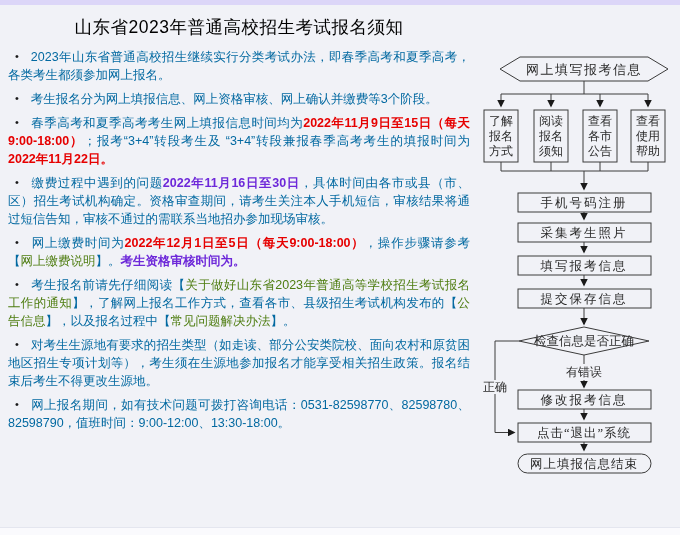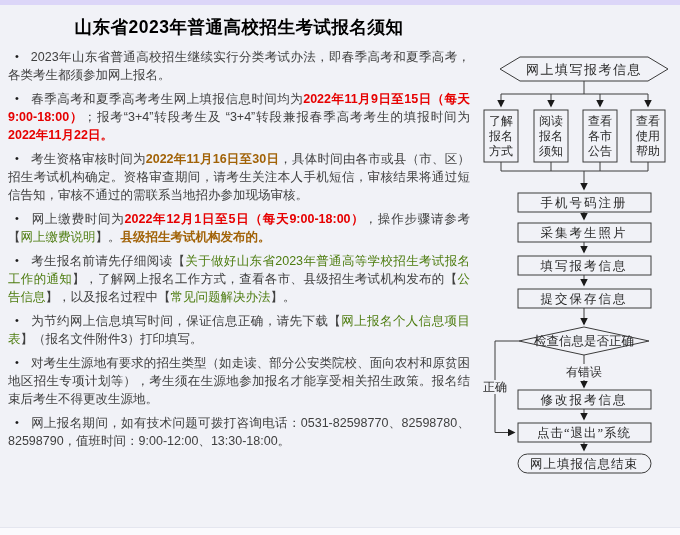--- a/index.html
+++ b/index.html
@@ -28,65 +28,65 @@
     width: 462px;
     flex: 0 0 462px;
   }
   .right-col {
     flex: 1;
     padding-top: 42px;
   }
   .title {
     text-align: center;
     font-size: 17.5px;
-    font-weight: bold;
+    font-weight: normal;
     color: #000;
     margin: 4px 0 8px 0;
     letter-spacing: 0.5px;
   }
   .para {
     font-size: 12.5px;
     line-height: 18px;
     margin-bottom: 5px;
     text-align: justify;
   }
   .bullet {
     display: inline-block;
     margin: 0 12px 0 7px;
     font-size: 11px;
     vertical-align: 1px;
   }
-  .seg-normal { color: #404040; }
+  .seg-normal { color: #0369a1; }
   .seg-red  { color: #e60000; font-weight: bold; }
-  .seg-bold { color: #a16207; font-weight: bold; }
+  .seg-bold { color: #6d28d9; font-weight: bold; }
   .seg-link { color: #4d7c0f; cursor: pointer; }
   svg text {
     font-family: "Liberation Serif", "DejaVu Serif", serif;
     fill: #2a2a2a;
   }
   .flow-line { stroke: #3c3c3c; stroke-width: 1; fill: none; }
   .flow-shape { stroke: #3c3c3c; stroke-width: 1; fill: transparent; }
   .lbl-bg { fill: #f1f2f7; }
 </style>
 </head>
 <body>
 
 <div class="top-strip"></div>
 
 <div class="page">
 
   <div class="left-col">
     <div class="title">山东省2023年普通高校招生考试报名须知</div>
     <div>
         <p class="para"><span class="bullet">•</span><span class="seg-normal">2023年山东省普通高校招生继续实行分类考试办法，即春季高考和夏季高考，各类考生都须参加网上报名。</span></p>
+        <p class="para"><span class="bullet">•</span><span class="seg-normal">考生报名分为网上填报信息、网上资格审核、网上确认并缴费等3个阶段。</span></p>
         <p class="para"><span class="bullet">•</span><span class="seg-normal">春季高考和夏季高考考生网上填报信息时间均为</span><span class="seg-red">2022年11月9日至15日（每天9:00-18:00）</span><span class="seg-normal">；报考“3+4”转段考生及 “3+4”转段兼报春季高考考生的填报时间为</span><span class="seg-red">2022年11月22日。</span></p>
-        <p class="para"><span class="bullet">•</span><span class="seg-normal">考生资格审核时间为</span><span class="seg-bold">2022年11月16日至30日</span><span class="seg-normal">，具体时间由各市或县（市、区）招生考试机构确定。资格审查期间，请考生关注本人手机短信，审核结果将通过短信告知，审核不通过的需联系当地招办参加现场审核。</span></p>
-        <p class="para"><span class="bullet">•</span><span class="seg-normal">网上缴费时间为</span><span class="seg-red">2022年12月1日至5日（每天9:00-18:00）</span><span class="seg-normal">，操作步骤请参考【</span><span class="seg-link">网上缴费说明</span><span class="seg-normal">】。</span><span class="seg-bold">县级招生考试机构发布的。</span></p>
+        <p class="para"><span class="bullet">•</span><span class="seg-normal">缴费过程中遇到的问题</span><span class="seg-bold">2022年11月16日至30日</span><span class="seg-normal">，具体时间由各市或县（市、区）招生考试机构确定。资格审查期间，请考生关注本人手机短信，审核结果将通过短信告知，审核不通过的需联系当地招办参加现场审核。</span></p>
+        <p class="para"><span class="bullet">•</span><span class="seg-normal">网上缴费时间为</span><span class="seg-red">2022年12月1日至5日（每天9:00-18:00）</span><span class="seg-normal">，操作步骤请参考【</span><span class="seg-link">网上缴费说明</span><span class="seg-normal">】。</span><span class="seg-bold">考生资格审核时间为。</span></p>
         <p class="para"><span class="bullet">•</span><span class="seg-normal">考生报名前请先仔细阅读【</span><span class="seg-link">关于做好山东省2023年普通高等学校招生考试报名工作的通知</span><span class="seg-normal">】，了解网上报名工作方式，查看各市、县级招生考试机构发布的【</span><span class="seg-link">公告信息</span><span class="seg-normal">】，以及报名过程中【</span><span class="seg-link">常见问题解决办法</span><span class="seg-normal">】。</span></p>
-        <p class="para"><span class="bullet">•</span><span class="seg-normal">为节约网上信息填写时间，保证信息正确，请先下载【</span><span class="seg-link">网上报名个人信息项目表</span><span class="seg-normal">】（报名文件附件3）打印填写。</span></p>
         <p class="para"><span class="bullet">•</span><span class="seg-normal">对考生生源地有要求的招生类型（如走读、部分公安类院校、面向农村和原贫困地区招生专项计划等），考生须在生源地参加报名才能享受相关招生政策。报名结束后考生不得更改生源地。</span></p>
         <p class="para"><span class="bullet">•</span><span class="seg-normal">网上报名期间，如有技术问题可拨打咨询电话：0531-82598770、82598780、82598790，值班时间：9:00-12:00、13:30-18:00。</span></p>
       </div>
 
   </div>
 
   <div class="right-col">
     <svg width="206" height="430" viewBox="0 0 206 430" xmlns="http://www.w3.org/2000/svg">
       <defs>
         <marker id="arrow" viewBox="0 0 10 10" refX="8" refY="5" markerWidth="7.5" markerHeight="7.5" orient="auto-start-reverse">

